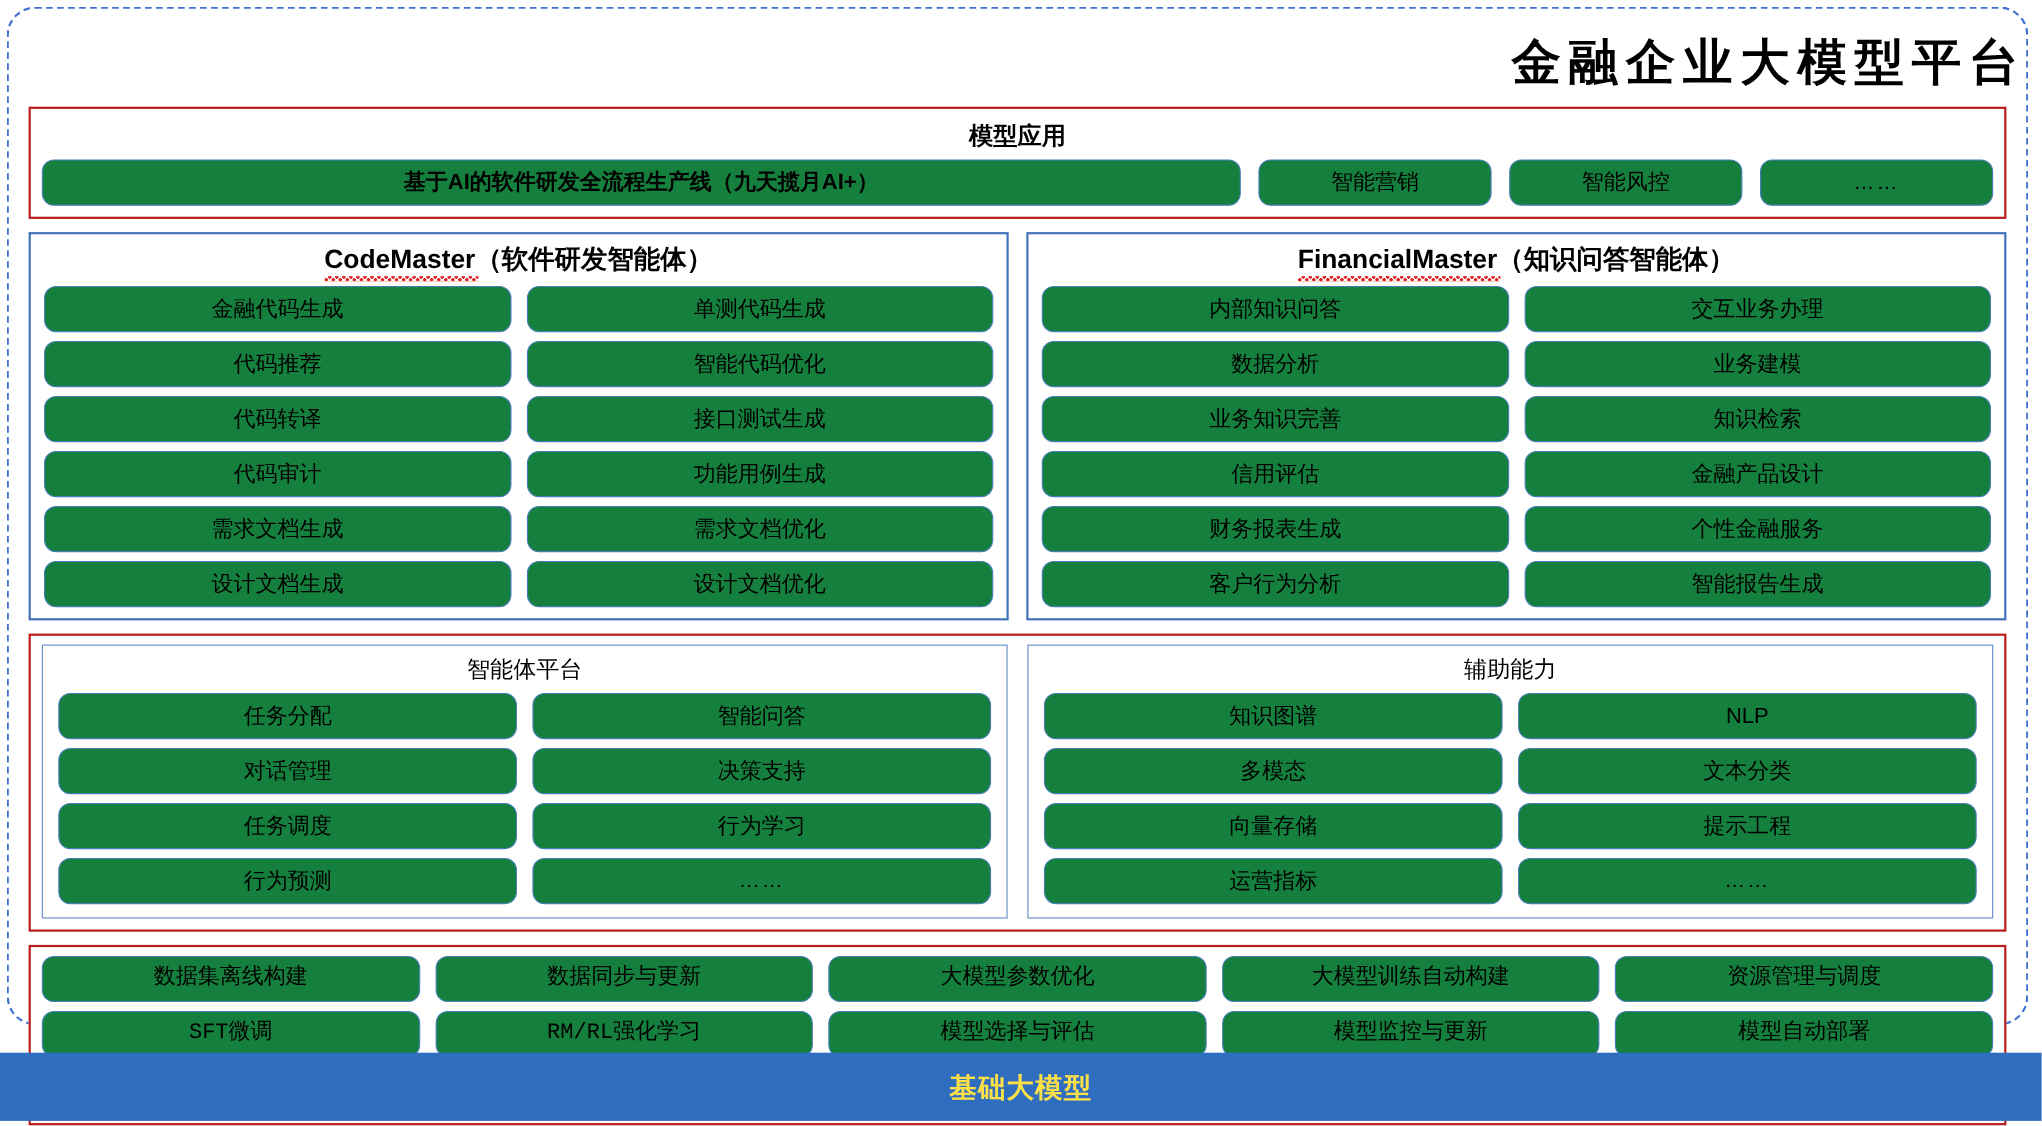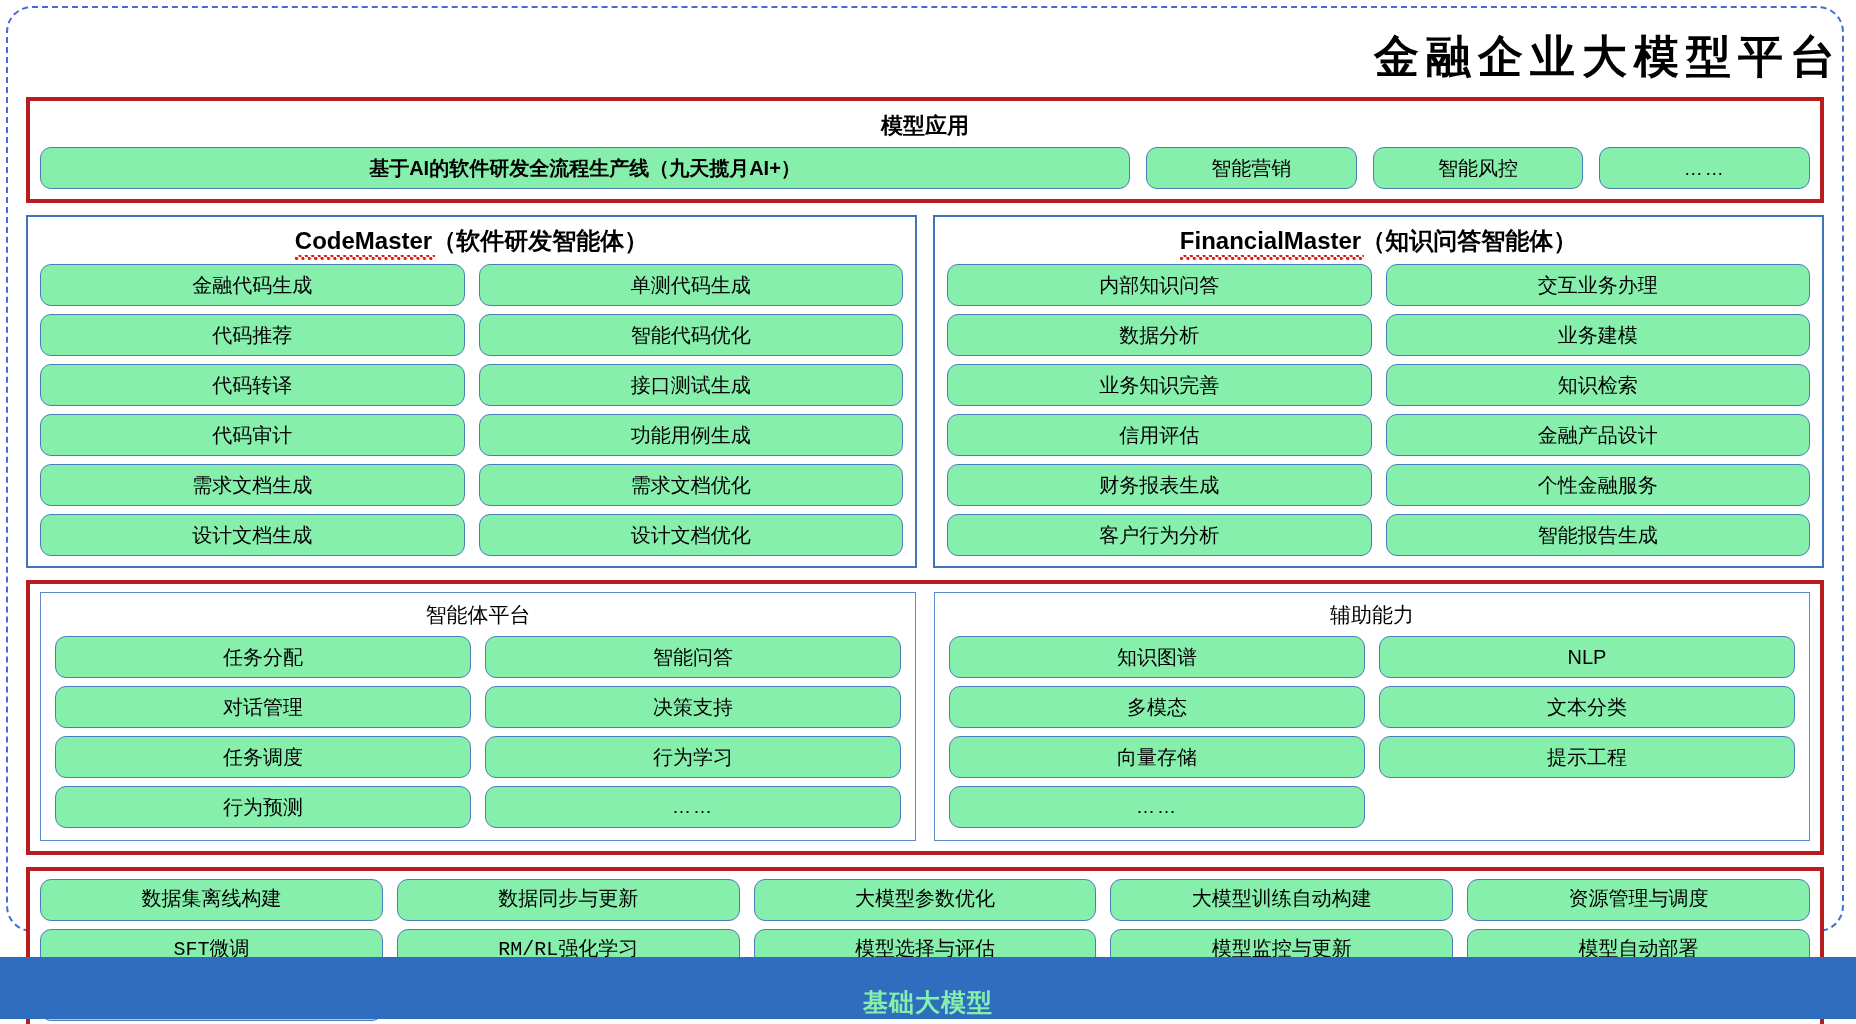--- a/index.html
+++ b/index.html
@@ -36,21 +36,21 @@
     letter-spacing: 7px;
     color: #000000;
     margin: 0;
     padding: 22px 0 12px 0;
     line-height: 1.22;
   }
 
   
   .section {
     box-sizing: border-box;
-    border: 4px solid #b91c1c;
+    border: 2px solid #b91c1c;
     background: #ffffff;
     margin: 0 18px 12px 18px;
     padding: 8px 10px 10px 10px;
   }
   .section-title {
     text-align: center;
     font-size: 22px;
     font-weight: 700;
     color: #000000;
     line-height: 1.3;
@@ -99,21 +99,21 @@
       radial-gradient(circle at 4.8px 0.8px, #e01b1b 1.5px, transparent 1.7px);
     background-size: 6.4px 5px;
     background-repeat: repeat-x;
   }
 
   
   .pill {
     box-sizing: border-box;
     border: 1.6px solid #4A7EBB;
     border-radius: 11px;
-    background: #86efac;
+    background: #15803d;
     color: #000000;
     font-size: 20px;
     line-height: 1;
     display: flex;
     align-items: center;
     justify-content: center;
     height: 42px;
     white-space: nowrap;
     overflow: hidden;
   }
@@ -166,23 +166,23 @@
   }
 
   
   .foundation-bar {
     position: absolute;
     left: 0;
     top: 957px;
     width: 1856px;
     height: 62px;
     background: #2F6DBF;
-    color: #86efac;
-    display: flex;
-    align-items: flex-end;
+    color: #fde047;
+    display: flex;
+    align-items: center;
     justify-content: center;
     font-size: 25px;
     font-weight: 700;
     letter-spacing: 1px;
   }
 </style>
 </head>
 <body>
 
 <div class="outer-frame">
@@ -258,20 +258,21 @@
 
       <div class="subpanel">
         <div class="subpanel-title">辅助能力</div>
         <div class="grid grid-4">
           <div class="pill">知识图谱</div>
           <div class="pill">NLP</div>
           <div class="pill">多模态</div>
           <div class="pill">文本分类</div>
           <div class="pill">向量存储</div>
           <div class="pill">提示工程</div>
+          <div class="pill">运营指标</div>
           <div class="pill dots">……</div>
         </div>
       </div>
 
     </div>
   </div>
 
   <div class="section">
     <div class="grid grid-6">
       <div class="pill">数据集离线构建</div>

